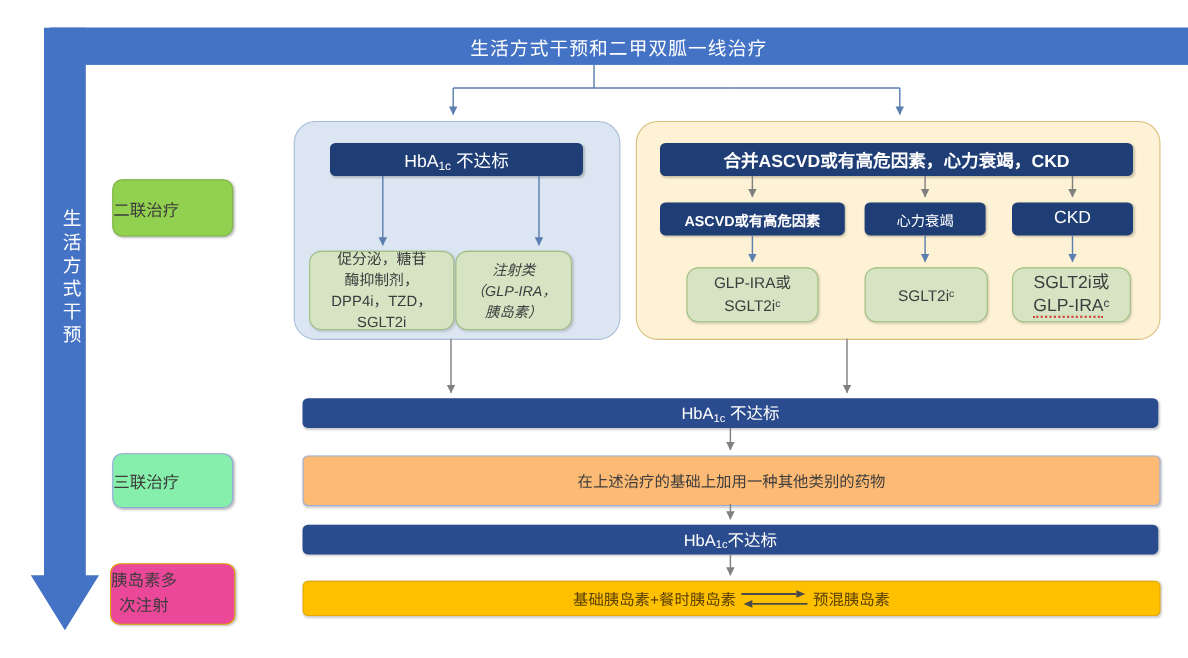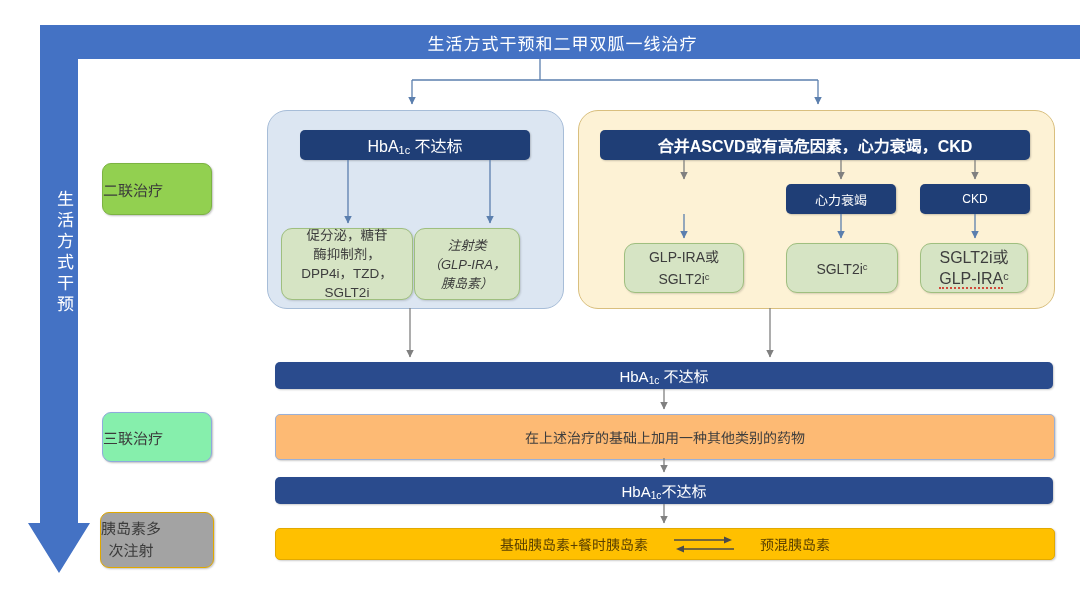--- a/index.html
+++ b/index.html
@@ -40,21 +40,21 @@
     position:absolute;
     display:flex;align-items:center;justify-content:flex-start;
     text-align:center;
     border-radius:9px;
     font-size:15px;
     color:#3b3b3b;
     box-shadow:1px 1px 2px rgba(0,0,0,.25);
   }
   .stage-dual{left:102px;top:163px;width:108px;height:50px;background:#92D050;border:1px solid #7CB342;}
   .stage-triple{left:102px;top:412px;width:108px;height:48px;background:#86efac;border:1px solid #8faadc;}
-  .stage-insulin{left:100px;top:512px;width:112px;height:54px;background:#a3a3a3;border:1px solid #e0a800;line-height:22px;}
+  .stage-insulin{left:100px;top:512px;width:112px;height:54px;background:#ec4899;border:1px solid #e0a800;line-height:22px;}
 
   
   .panel{
     position:absolute;border-radius:20px;
   }
   .panel-left{
     left:267px;top:110px;width:295px;height:197px;
     background:#DCE6F2;border:1px solid #a7bdd8;
   }
   .panel-right{
@@ -71,21 +71,21 @@
     display:flex;align-items:center;justify-content:center;
     text-align:center;
     font-size:14px;
     box-shadow:1px 1px 2px rgba(0,0,0,.2);
   }
   .hdr-left{left:300px;top:130px;width:230px;height:30px;font-size:16px;}
   .hdr-right{left:600px;top:130px;width:430px;height:30px;font-size:16px;font-weight:bold;}
 
   .sub-ascvd{left:600px;top:184px;width:168px;height:30px;font-size:13px;font-weight:bold;}
   .sub-hf   {left:786px;top:184px;width:110px;height:30px;font-size:13px;}
-  .sub-ckd  {left:920px;top:184px;width:110px;height:30px;font-size:12px;}
+  .sub-ckd  {left:920px;top:184px;width:110px;height:30px;font-size:16px;}
 
   
   .greenbox{
     position:absolute;
     background:#D6E4C4;
     border:1px solid #9fbf7f;
     border-radius:11px;
     color:#3d3d3d;
     display:flex;align-items:center;justify-content:center;
     text-align:center;
@@ -104,21 +104,21 @@
     position:absolute;left:275px;width:778px;
     border-radius:5px;
     display:flex;align-items:center;justify-content:center;
     box-shadow:1px 1px 2px rgba(0,0,0,.2);
   }
   .bar-hba1c-2{top:362px;height:27px;background:#2A4B8D;color:#ffffff;font-size:15px;}
   .bar-triple {top:414px;height:44px;background:#fdba74;border:1px solid #9ab0d6;color:#3d3d3d;font-size:14px;}
   .bar-hba1c-3{top:477px;height:27px;background:#2A4B8D;color:#ffffff;font-size:15px;}
   .bar-insulin{top:528px;height:30px;background:#FFC000;border:1px solid #e2a900;color:#5a4000;font-size:14px;}
 
-  .insulin-inner{display:flex;align-items:flex-end;gap:24px;}
+  .insulin-inner{display:flex;align-items:flex-end;gap:3px;}
   .swap-arrows{display:inline-block;width:64px;height:20px;}
 
   
   #connectors{position:absolute;left:0;top:0;width:1080px;height:598px;pointer-events:none;}
 
   .sub{font-size:.68em;vertical-align:-0.22em;}
   .sup{font-size:.68em;vertical-align:0.42em;}
   .spell{border-bottom:2px dotted #d04a3a;}
 </style>
 </head>
@@ -173,20 +173,23 @@
       <span>注射类</span><br>
       <span>（GLP-IRA，</span><br>
       <span>胰岛素）</span>
     </span>
   </div>
 
   <div class="dkbox hdr-right">
     <span>合并ASCVD或有高危因素，心力衰竭，CKD</span>
   </div>
 
+  <div class="dkbox sub-ascvd">
+    <span>ASCVD或有高危因素</span>
+  </div>
   <div class="dkbox sub-hf">
     <span>心力衰竭</span>
   </div>
   <div class="dkbox sub-ckd">
     <span>CKD</span>
   </div>
 
   <div class="greenbox g-glp">
     <span>
       <span>GLP-IRA或</span><br>

